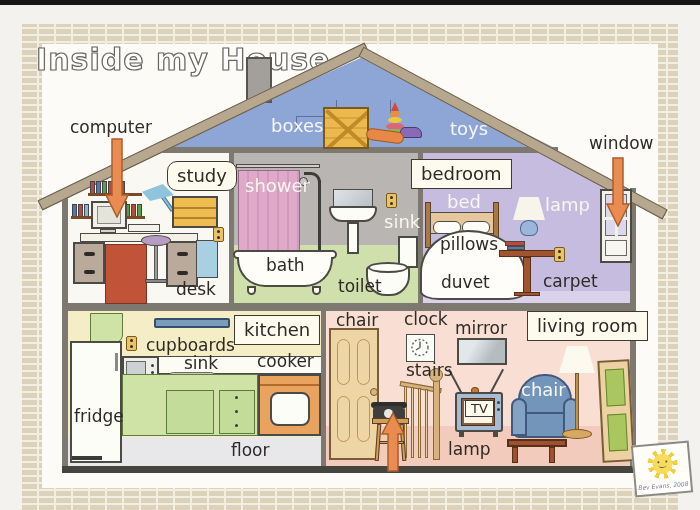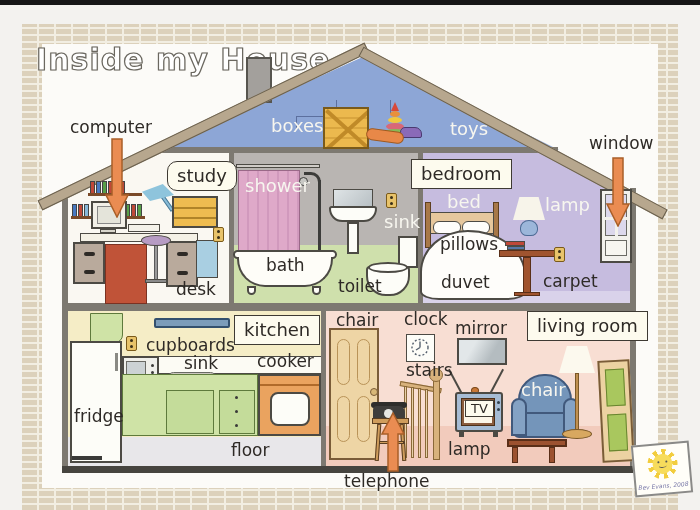--- a/index.html
+++ b/index.html
@@ -264,21 +264,20 @@
   </svg>
 
   <div class="abs lb" style="left:167px;top:161px;border-radius:10px;">study</div>
   <div class="abs lb" style="left:411px;top:159px;">bedroom</div>
   <div class="abs lb" style="left:234px;top:315px;">kitchen</div>
   <div class="abs lb" style="left:527px;top:311px;text-align:right;">living room</div>
   <div class="abs lb" style="left:465px;top:400px;font-size:13px;padding:1px 5px;">TV</div>
 
   <div class="abs ld" style="left:70px;top:119px;">computer</div>
   <div class="abs ld" style="left:589px;top:135px;">window</div>
-  <div class="abs ld" style="left:344px;top:473px;">telephone</div>
   <div class="abs ld" style="left:176px;top:281px;">desk</div>
   <div class="abs ld" style="left:266px;top:257px;">bath</div>
   <div class="abs ld" style="left:338px;top:278px;">toilet</div>
   <div class="abs ld" style="left:440px;top:236px;">pillows</div>
   <div class="abs ld" style="left:441px;top:274px;">duvet</div>
   <div class="abs ld" style="left:543px;top:273px;">carpet</div>
   <div class="abs ld" style="left:146px;top:337px;">cupboards</div>
   <div class="abs ld" style="left:184px;top:355px;">sink</div>
   <div class="abs ld" style="left:257px;top:353px;">cooker</div>
   <div class="abs ld" style="left:74px;top:408px;">fridge</div>

